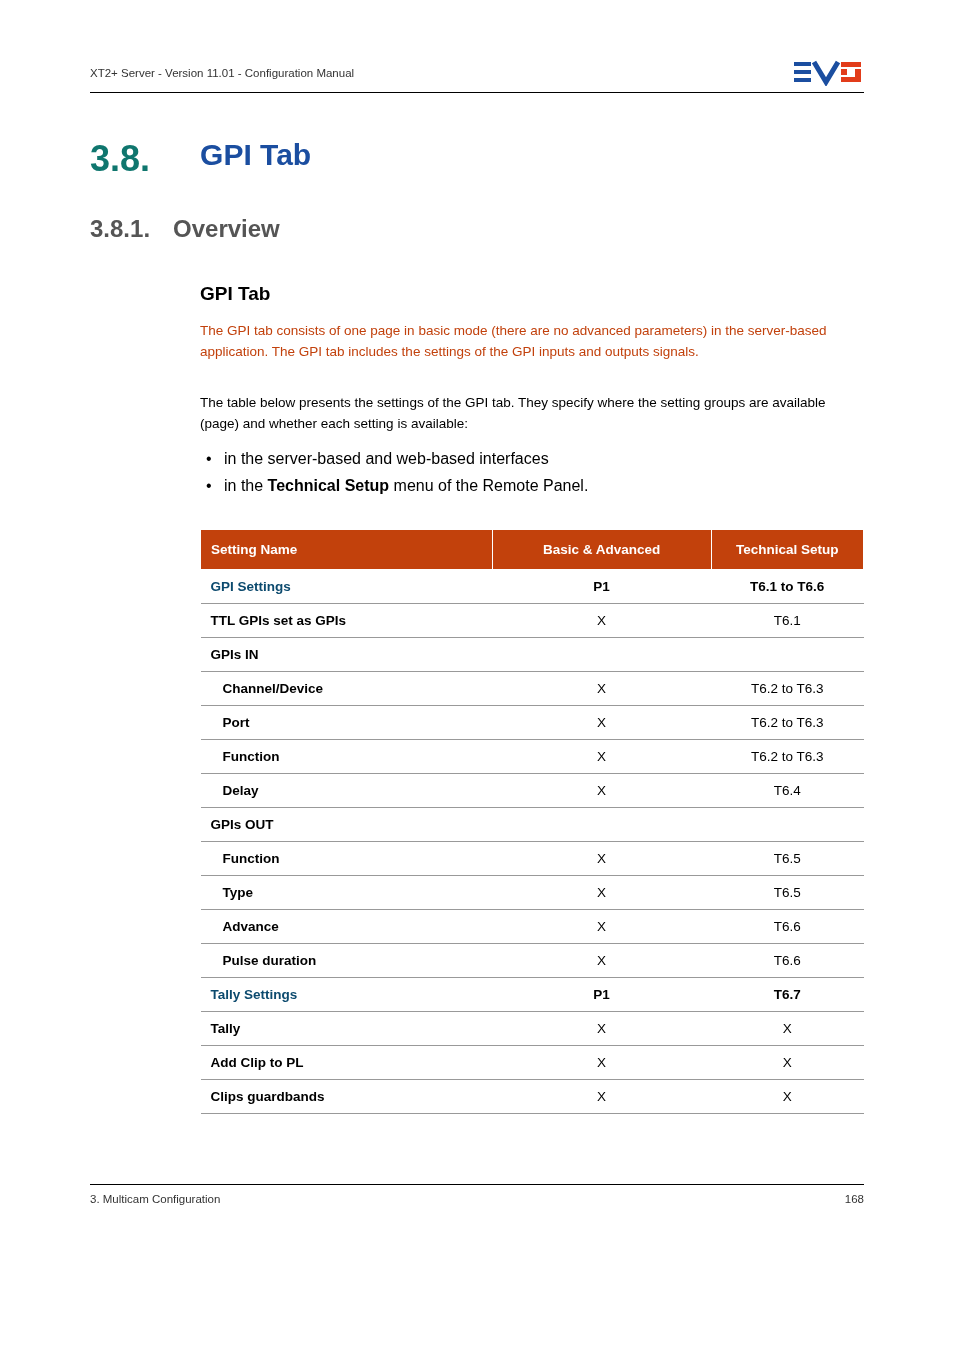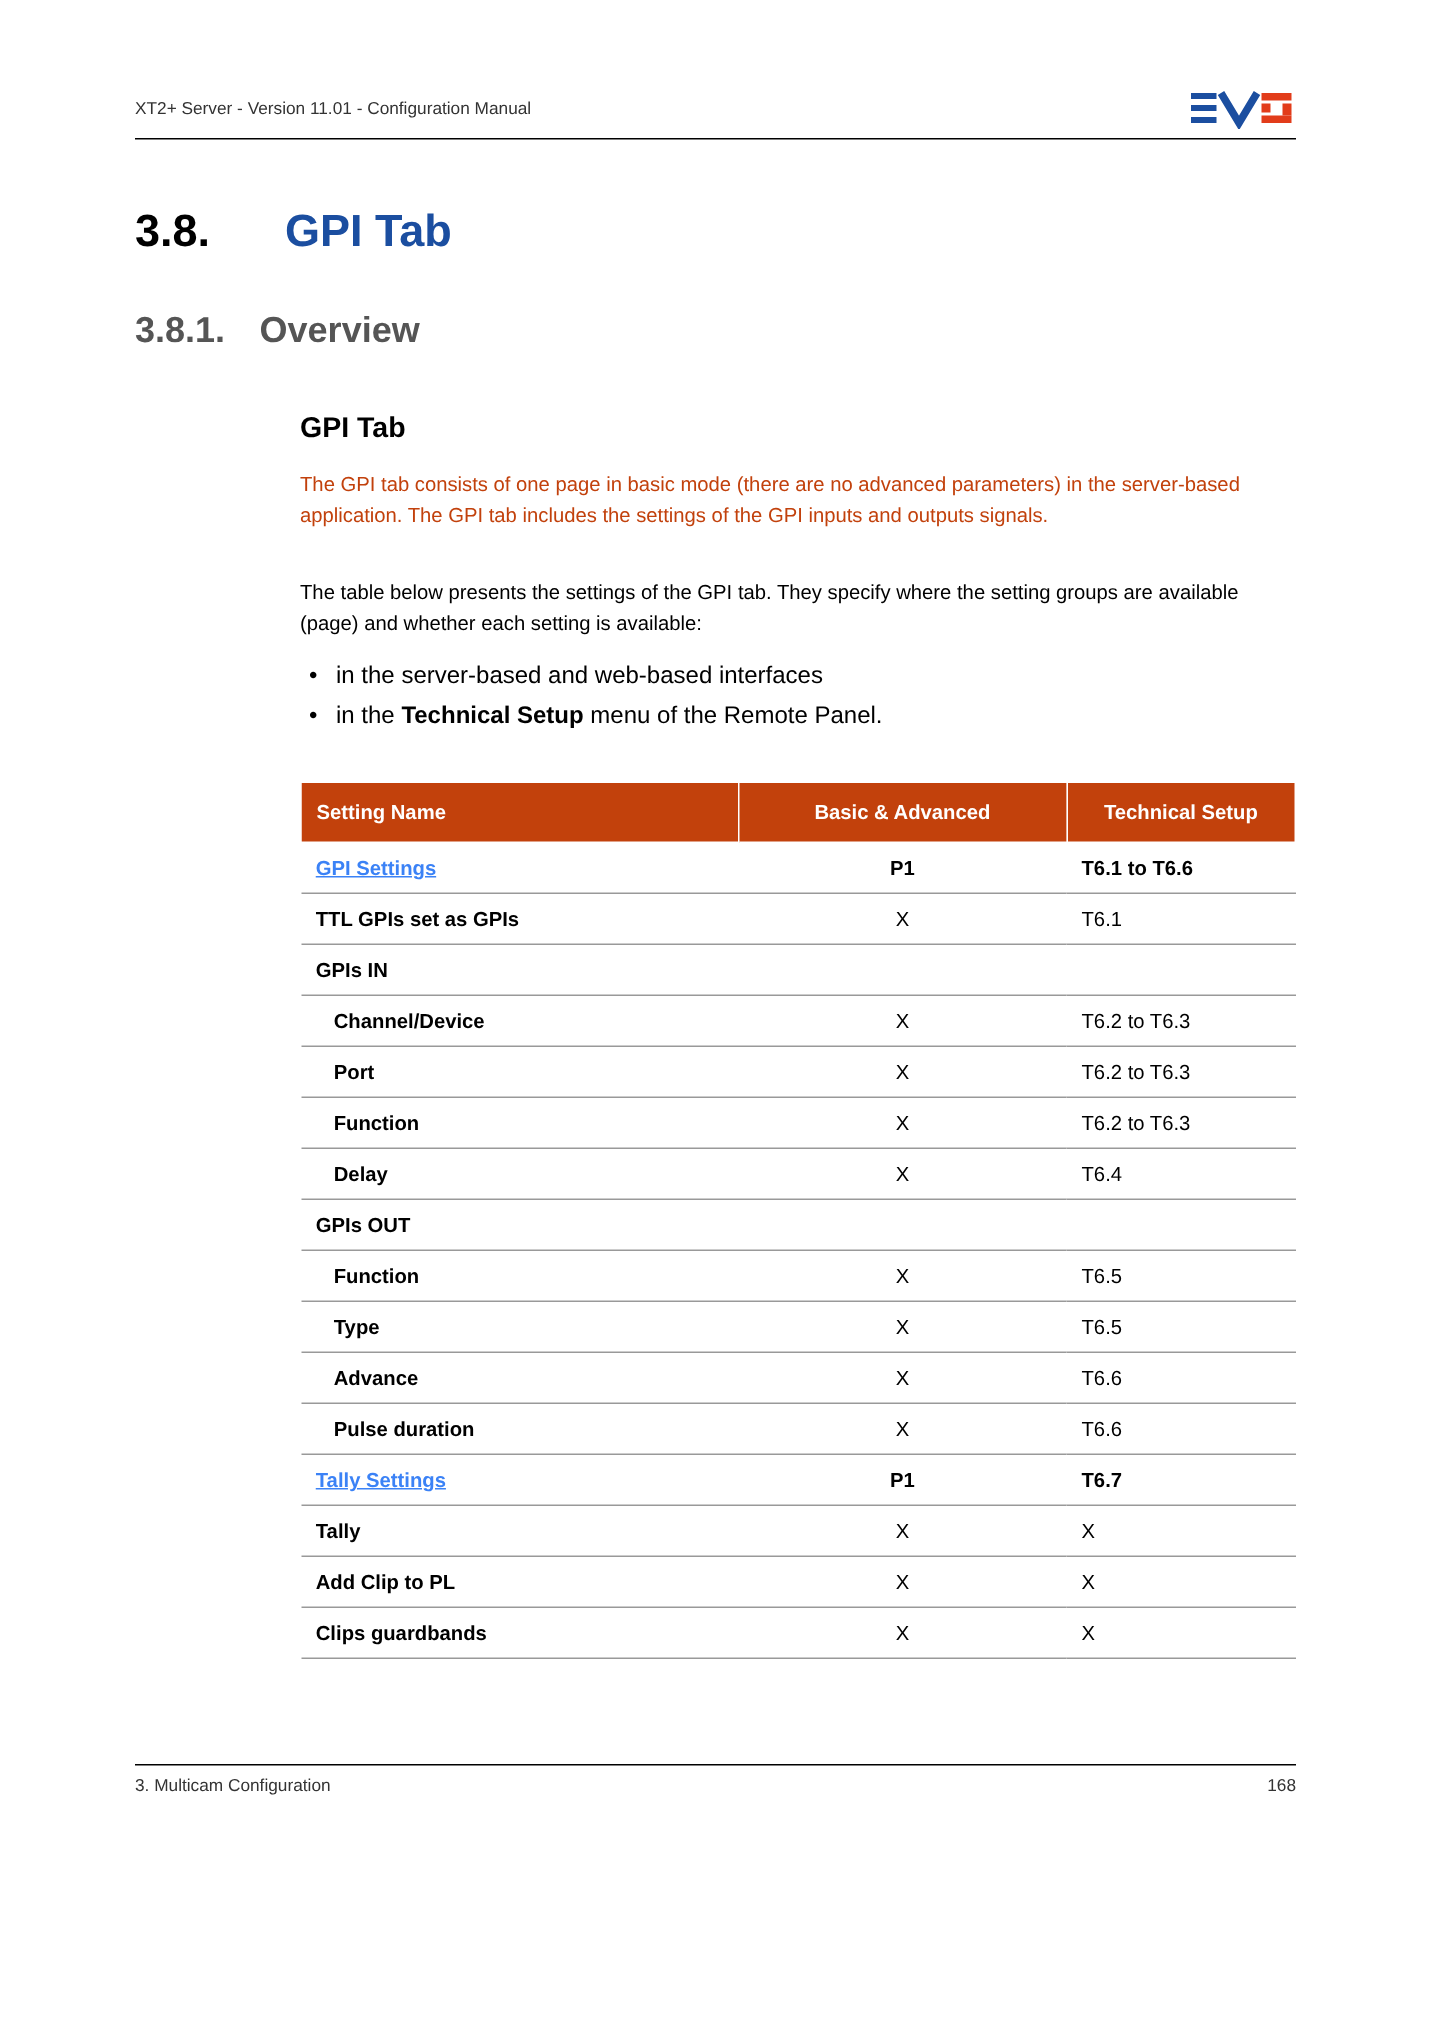--- a/index.html
+++ b/index.html
@@ -23,21 +23,21 @@
   .header-text {
     font-size: 11.5px;
     color: #333;
   }
   .logo {
     display: flex;
     align-items: center;
     gap: 2px;
   }
   .h1-row { display: flex; gap: 50px; margin-bottom: 35px; }
-  .h1-num { font-size: 30px; font-weight: bold; color: #000000; }
+  .h1-num { font-size: 36px; font-weight: bold; color: #0f766e; }
   .h1-txt { font-size: 30px; font-weight: bold; color: #1b4ea0; }
   .h2-row { display: flex; gap: 23px; margin-bottom: 40px; }
   .h2-num { font-size: 24px; font-weight: bold; color: #555; }
   .h2-txt { font-size: 24px; font-weight: bold; color: #555; }
   .content { margin-left: 110px; }
   .h3 { font-size: 19px; font-weight: bold; color: #000; margin-bottom: 16px; }
   .para { font-size: 13.5px; line-height: 1.55; color: #c2410c; margin-bottom: 30px; }
   .para2 { font-size: 13.5px; line-height: 1.55; color: #000; margin-bottom: 10px; }
   ul.bullets { list-style: none; margin-bottom: 30px; }
   ul.bullets li { font-size: 16px; line-height: 1.7; padding-left: 24px; position: relative; }
@@ -58,23 +58,23 @@
   }
   table.settings th.col1 { text-align: left; width: 44%; }
   table.settings th.col2 { text-align: center; width: 33%; }
   table.settings th.col3 { text-align: center; width: 23%; }
   table.settings td {
     padding: 9px 10px;
     border-bottom: 1px solid #999;
   }
   table.settings td.c1 { text-align: left; }
   table.settings td.c2 { text-align: center; }
-  table.settings td.c3 { }
+  table.settings td.c3 { text-align: center; }
   .bold { font-weight: bold; }
-  .link { color: #3b82f6; text-decoration: underline; font-weight: bold; margin-top: 16px; }
+  .link { color: #0c4a6e; font-weight: bold; margin-top: 16px; }
   .indent { padding-left: 22px !important; }
   .footer {
     display: flex;
     justify-content: space-between;
     font-size: 11.5px;
     color: #333;
     margin-top: 70px;
     border-top: 1px solid #000;
     padding-top: 8px;
   }

